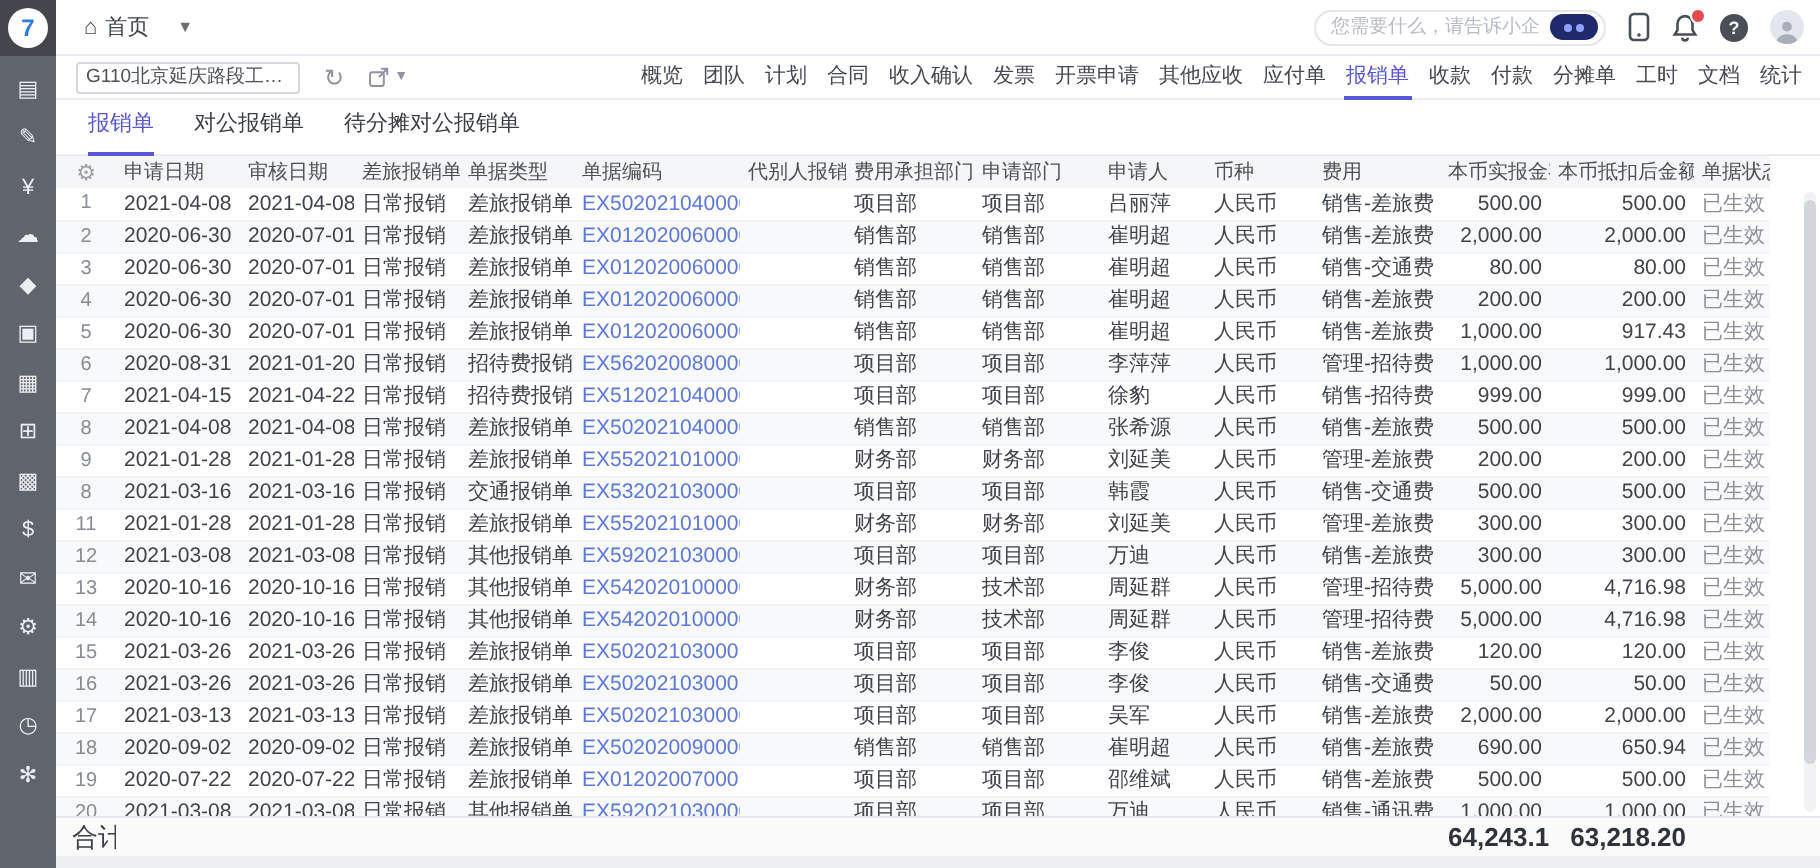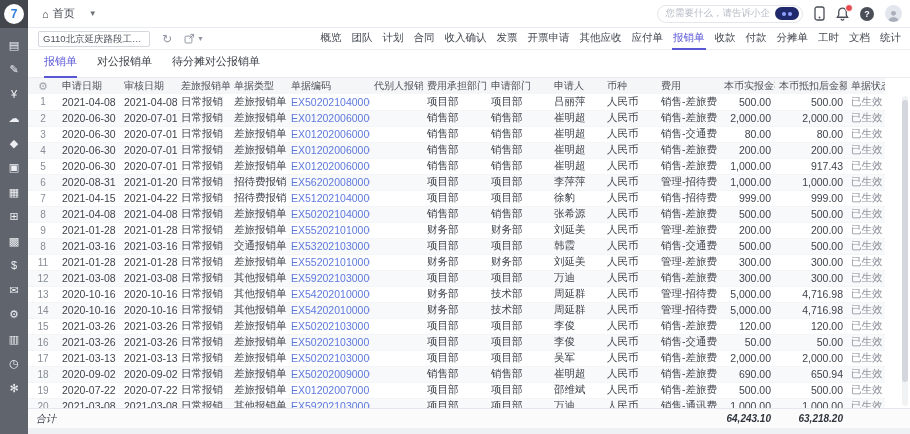--- a/index.html
+++ b/index.html
@@ -87,21 +87,21 @@
   td.status { color:#8b909a;text-align:center; }
   .rows-clip { height:314px; overflow:hidden; }
   .gear-ic { color:#9aa0a8; font-size:11px; cursor:pointer; }
 
   .vscroll { position:absolute; right:2px; top:46px; width:6px; height:310px;
     background:#f1f2f4; border-radius:3px; }
   .vscroll .thumb { width:6px; height:282px; background:#d3d7dd; border-radius:3px;
     margin-top:4px; cursor:grab; }
 
   .total-bar { border-top:1px solid #e4e7ed; background:#fbfbfc; }
-  .total-bar td { height:19px; font-size:10px; color:#3c4048; border-bottom:none;font-style:italic; }
+  .total-bar td { height:19px; font-size:13px; color:#3c4048; border-bottom:none; }
   .total-bar td.lbl { padding-left:8px; }
   .total-bar td.r { font-weight:bold; color:#2f343c;margin-left:24px; }
 
   svg { display:block; }
 </style>
 </head>
 <body>
 
 <div class="topbar">
   <div class="logo-block">

